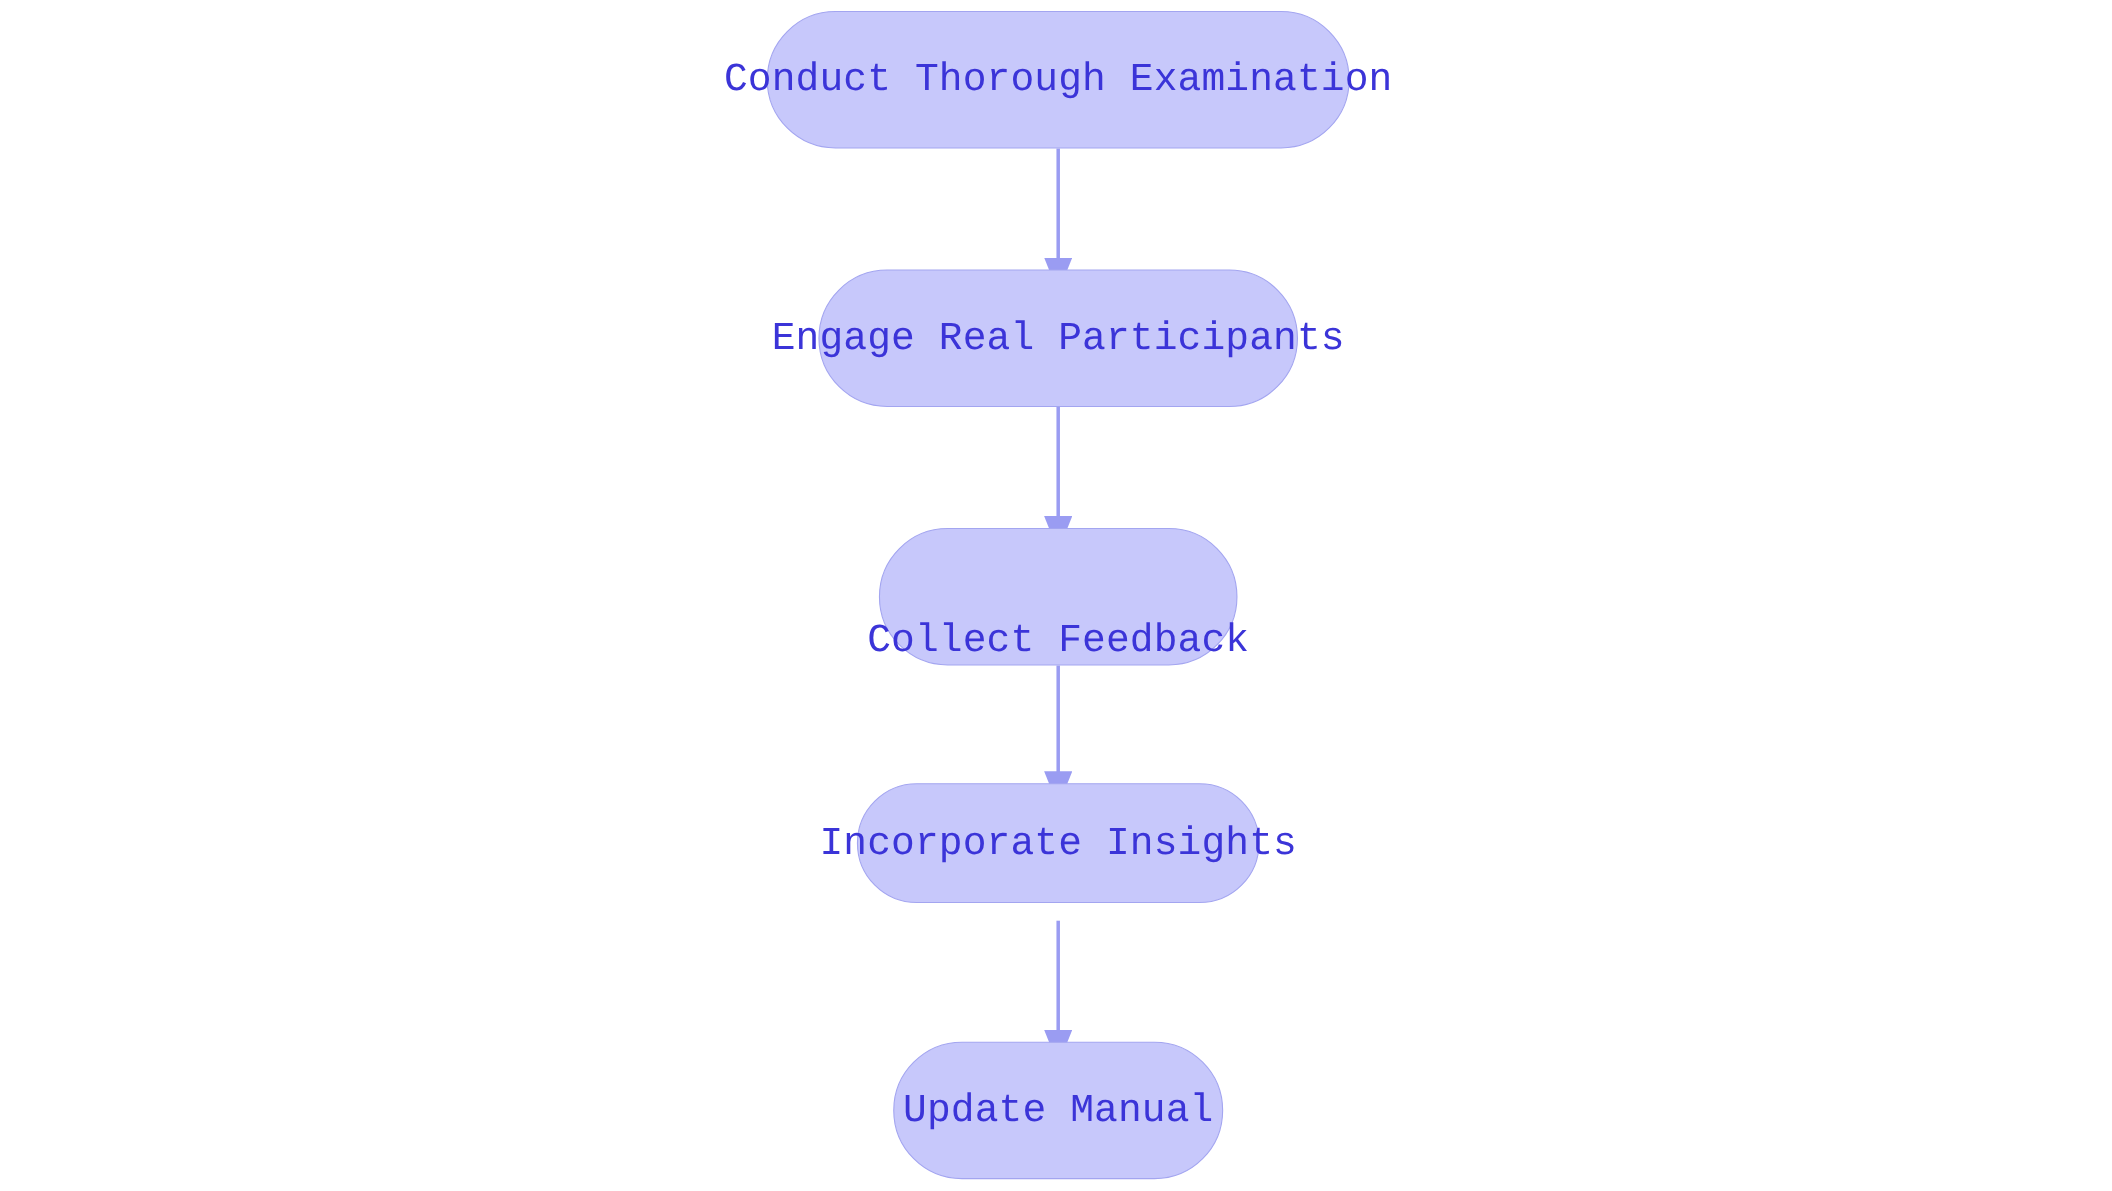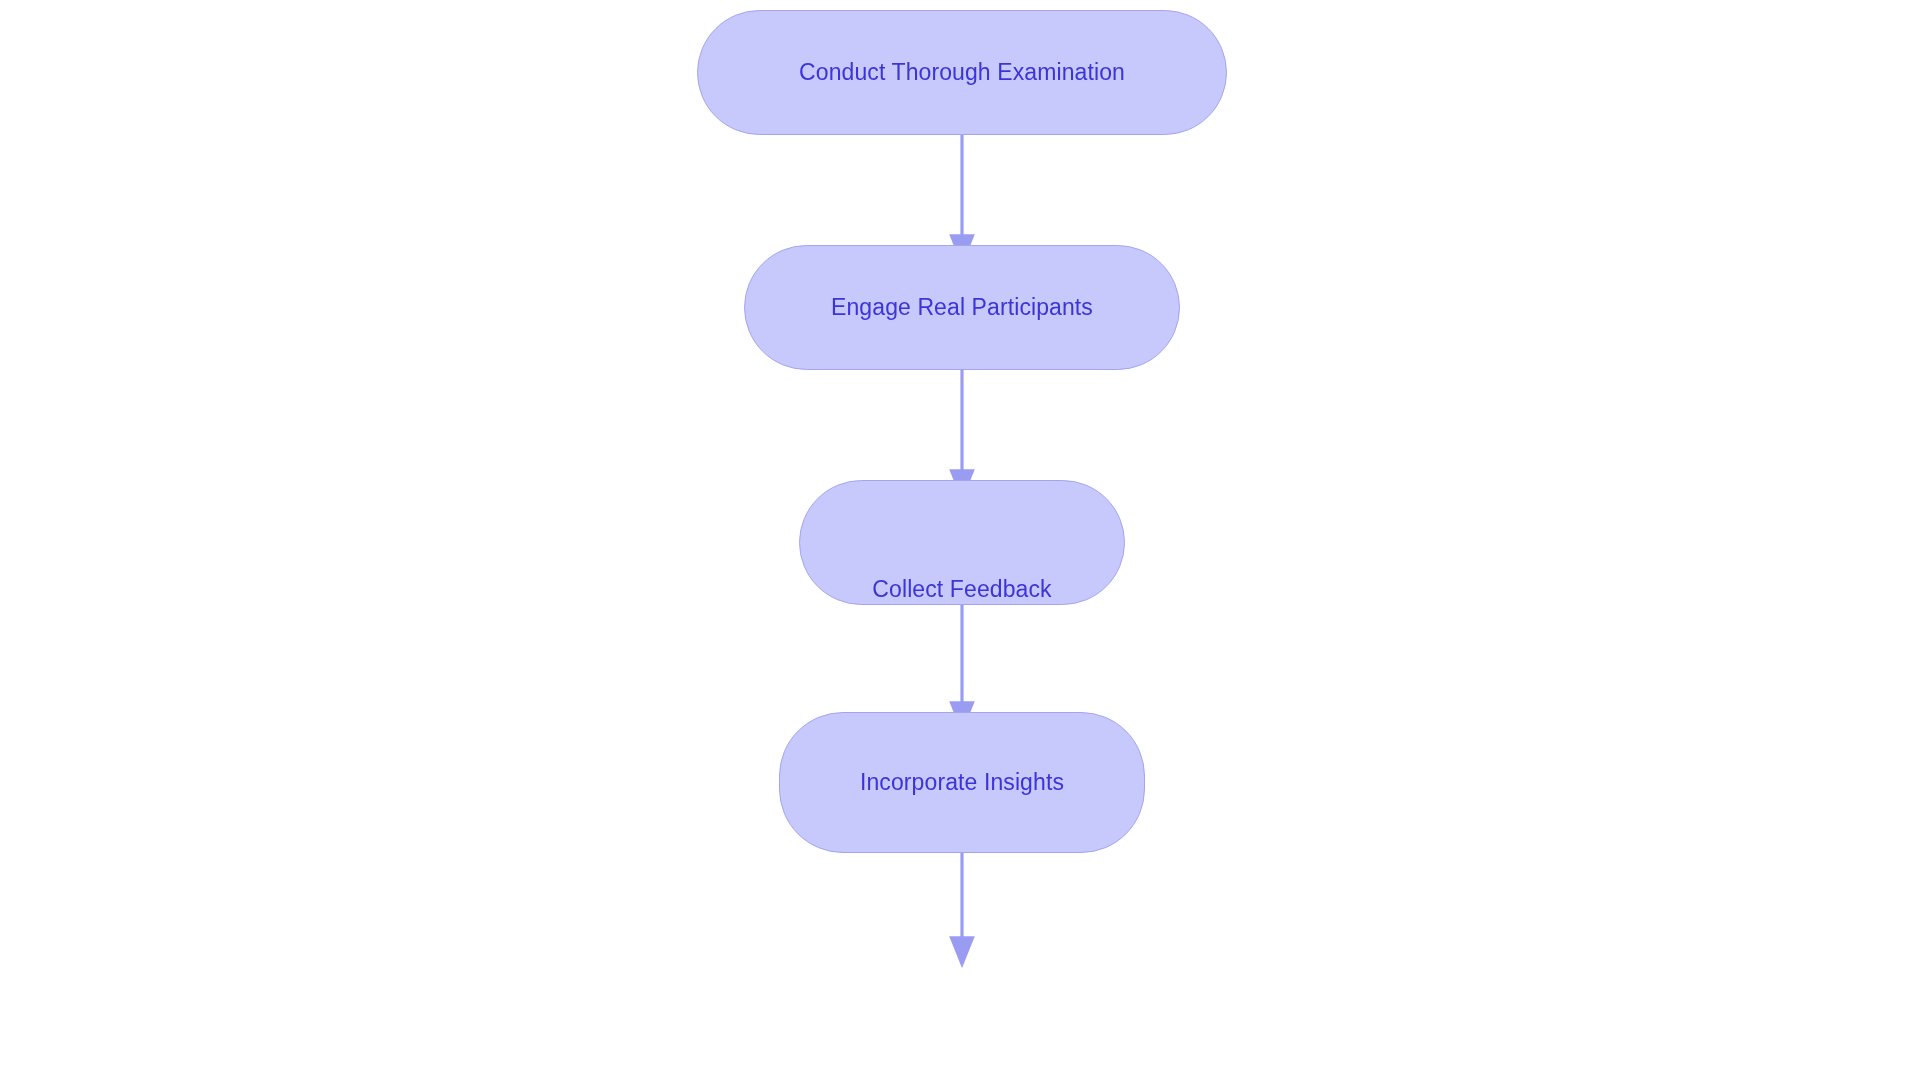--- a/index.html
+++ b/index.html
@@ -42,26 +42,27 @@
     align-items: center;
     justify-content: center;
     background: #c7c8fb;
     border: 1.6px solid #a3a5f0;
     border-radius: 64px;
     text-align: center;
     cursor: default;
   }
   .flow-node-label {
     color: #3b34d8;
-    font-size: 23px;
+    font-size: 36px;
     font-weight: 400;
     letter-spacing: 0.1px;
     line-height: 1.2;
     white-space: nowrap;
     user-select: none;
+    font-family: Liberation Mono, monospace;
   }
 </style>
 </head>
 <body>
 
 <div id="flow-canvas">
 
   <svg id="flow-svg" viewBox="0 0 1920 1083" xmlns="http://www.w3.org/2000/svg">
     <defs>
       <marker id="arrowhead" markerWidth="10" markerHeight="8" refX="1.2" refY="4" orient="auto" markerUnits="strokeWidth">
@@ -85,19 +86,22 @@
     </div>
 
     <div class="flow-node" id="n2" style="left:744px; top:245px; width:436px; height:125px;">
       <span class="flow-node-label">Engage Real Participants</span>
     </div>
 
     <div class="flow-node" id="n3" style="left:799px; top:480px; width:326px; height:125px;align-items:flex-end;">
       <span class="flow-node-label">Collect Feedback</span>
     </div>
 
-    <div class="flow-node" id="n4" style="left:779px; top:712px; width:366px; height:141px;">
+    <div class="flow-node" id="n4" style="left:779px; top:712px; width:366px; height:109px;">
       <span class="flow-node-label">Incorporate Insights</span>
     </div>
 
+    <div class="flow-node" id="n5" style="left:812px; top:947px; width:300px; height:125px;">
+      <span class="flow-node-label">Update Manual</span>
+    </div>
 
   </div>
 </div>
 
 </body></html>

